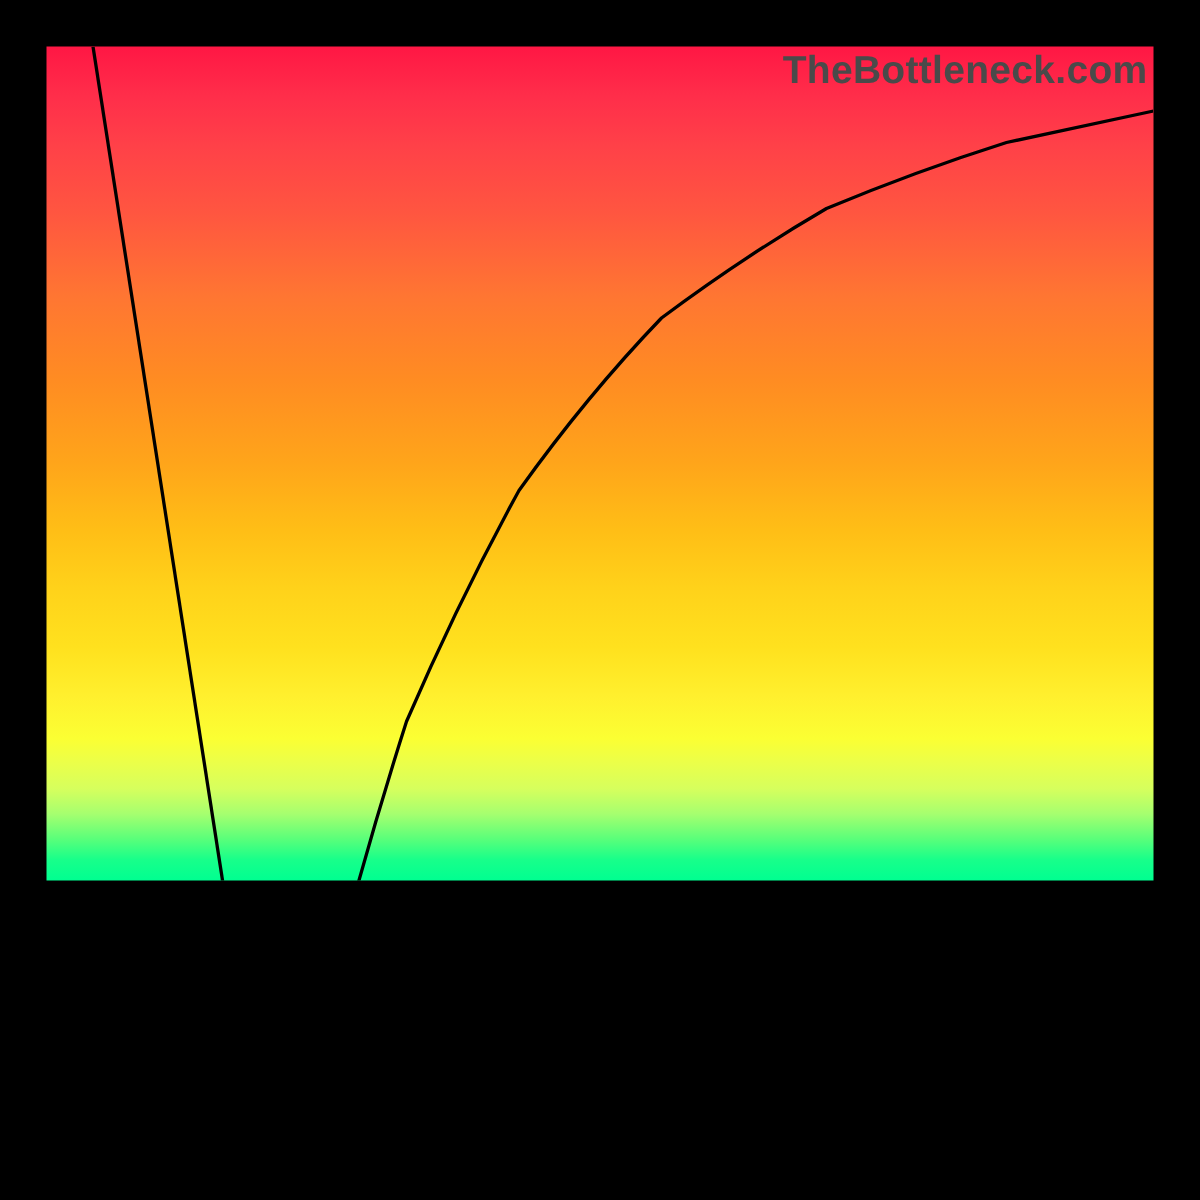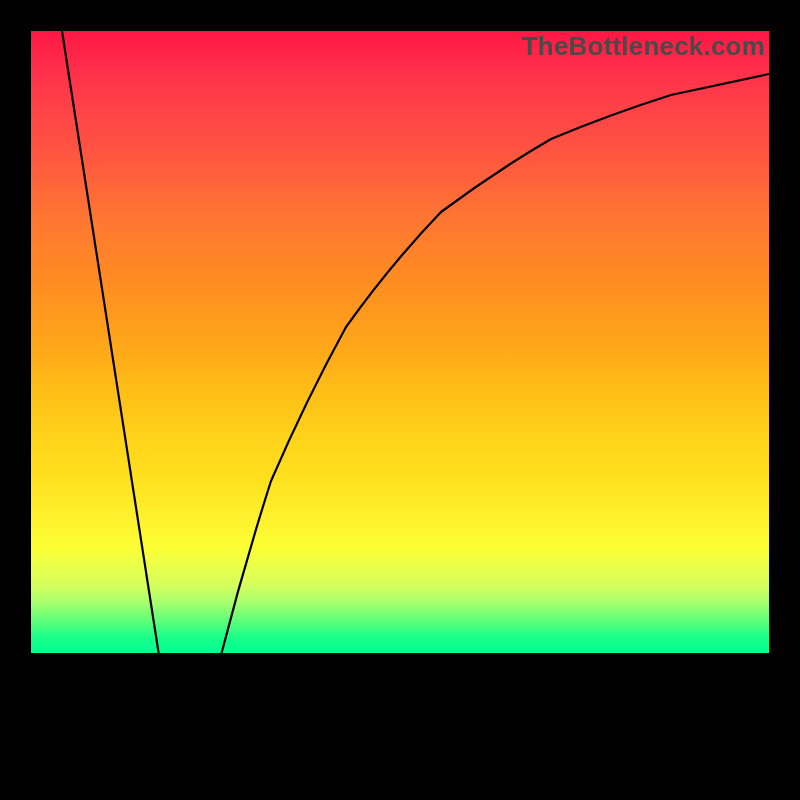--- a/index.html
+++ b/index.html
@@ -9,21 +9,21 @@
     height: 800px;
     background: #000;
     overflow: hidden;
     font-family: Arial, Helvetica, sans-serif;
   }
   .frame {
     position: absolute;
     left: 31px;
     top: 31px;
     width: 738px;
-    height: 622px;
+    height: 556px;
     overflow: hidden;
     background: linear-gradient(
       to bottom,
       #ff1744 0%,
       #ff2e4a 6%,
       #ff4148 12%,
       #ff5640 20%,
       #ff7632 30%,
       #ff8c22 40%,
       #ffa51a 50%,

